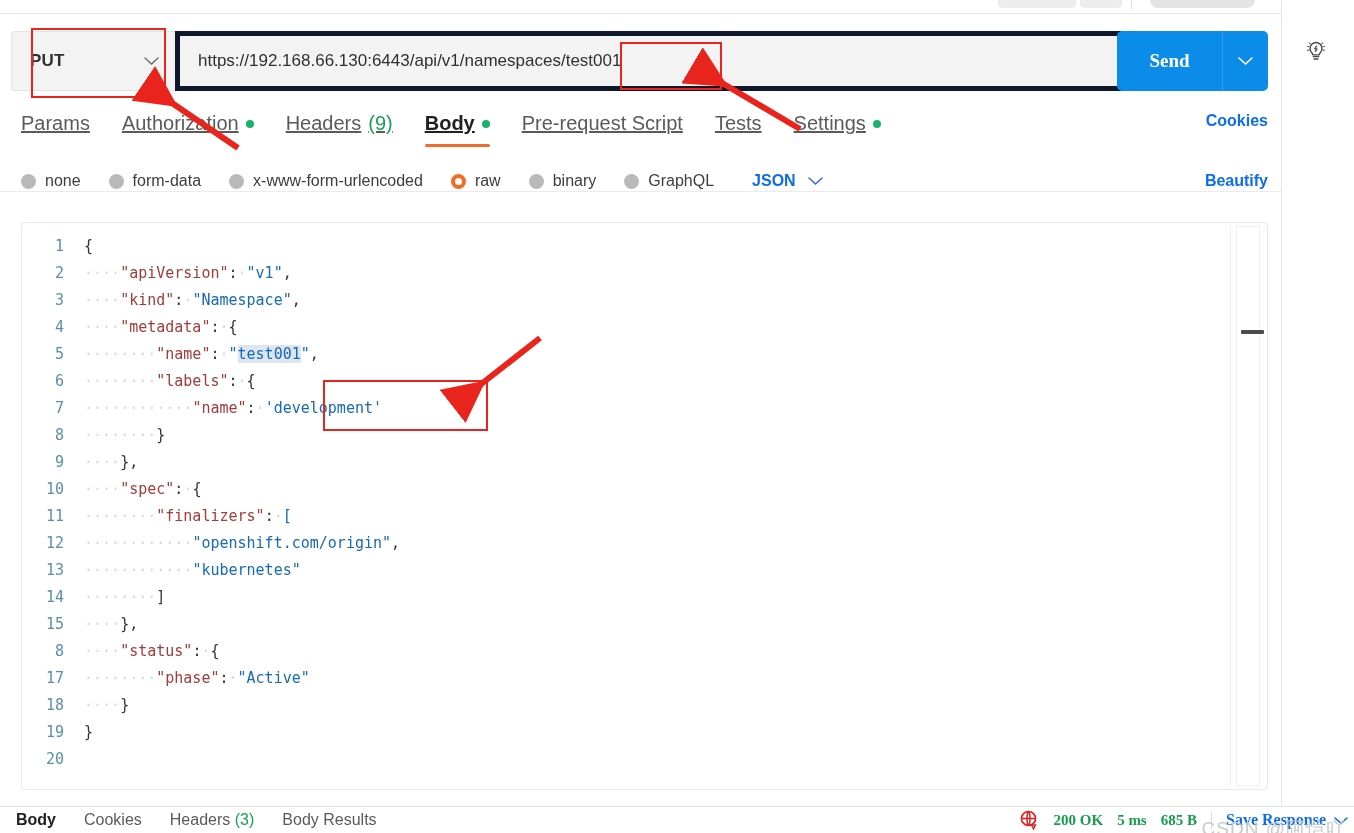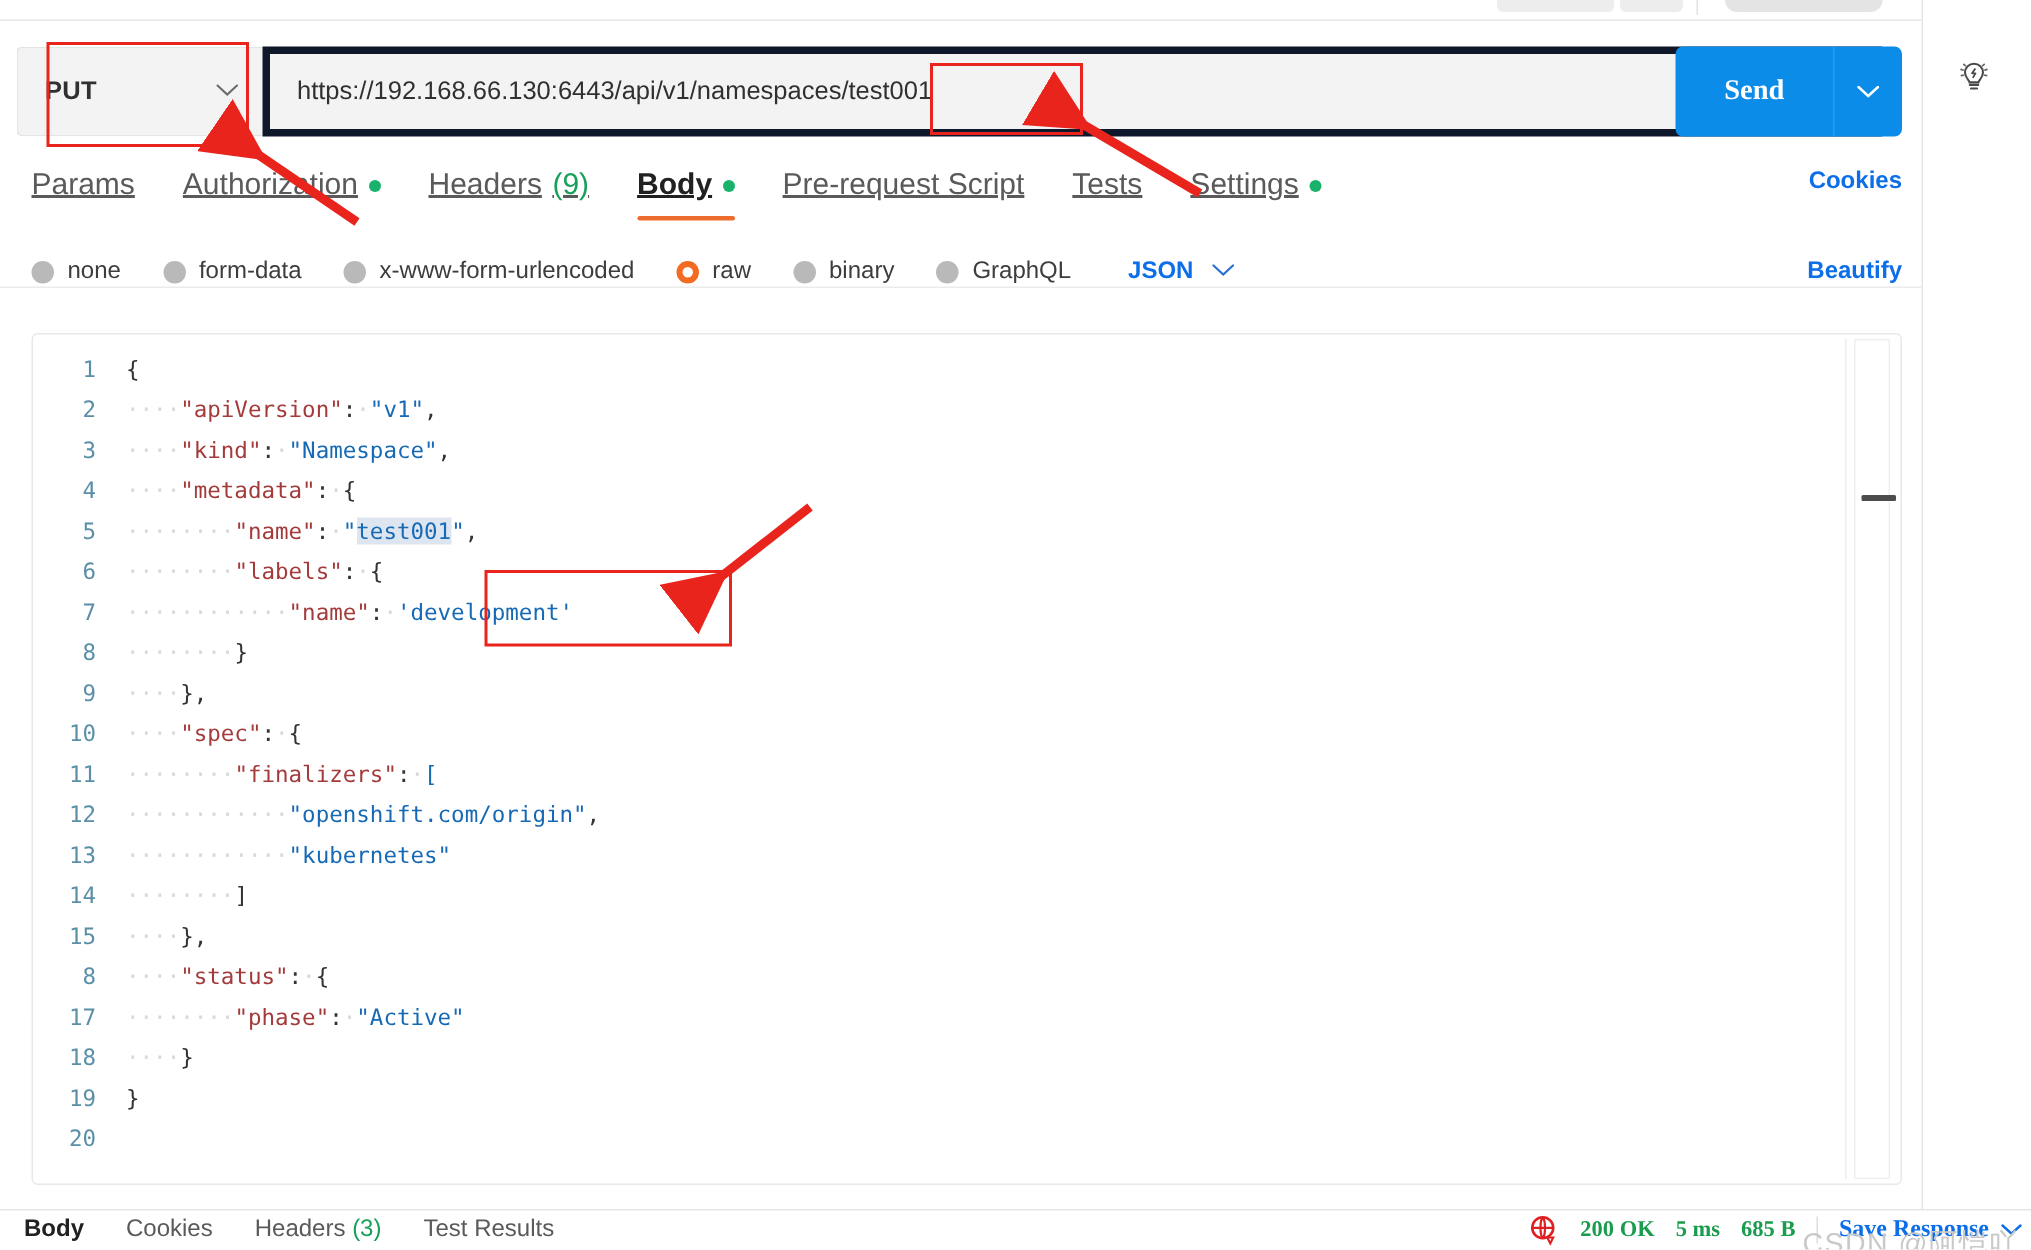--- a/index.html
+++ b/index.html
@@ -360,21 +360,21 @@
         <span>Body</span>
       </div>
       <div class="resp-tab">
         <span>Cookies</span>
       </div>
       <div class="resp-tab">
         <span>Headers</span>
         <span class="paren">(3)</span>
       </div>
       <div class="resp-tab">
-        <span>Test Results</span>
+        <span>Body Results</span>
       </div>
     </div>
     <div class="resp-meta">
       <span class="globe-icon">
         <svg width="22" height="22" viewBox="0 0 22 22" fill="none">
           <circle cx="10.5" cy="9.5" r="7" stroke="#e02020" stroke-width="1.7"></circle>
           <path d="M3.6 9.5h13.8M10.5 2.5c2 2.3 2 11.7 0 14M10.5 2.5c-2 2.3-2 11.7 0 14" stroke="#e02020" stroke-width="1.5"></path>
           <path d="M13.5 16l2 4 2-4z" stroke="#e02020" stroke-width="1.4" fill="none"></path>
         </svg>
       </span>

